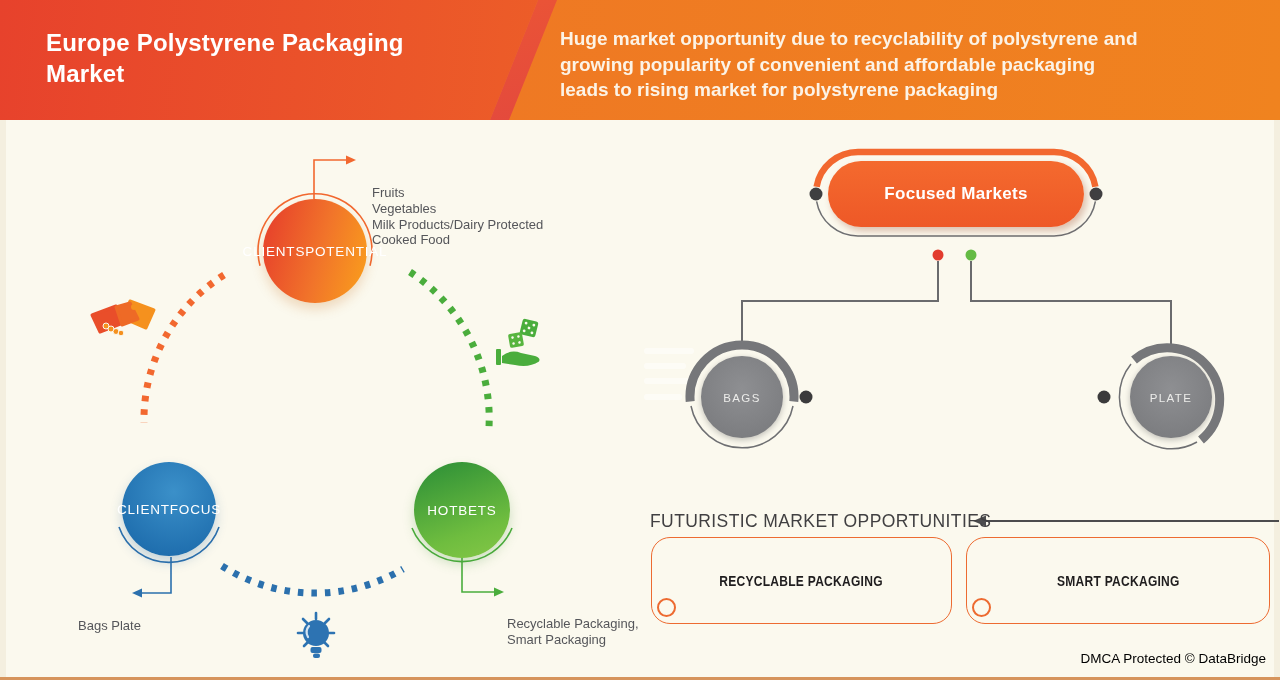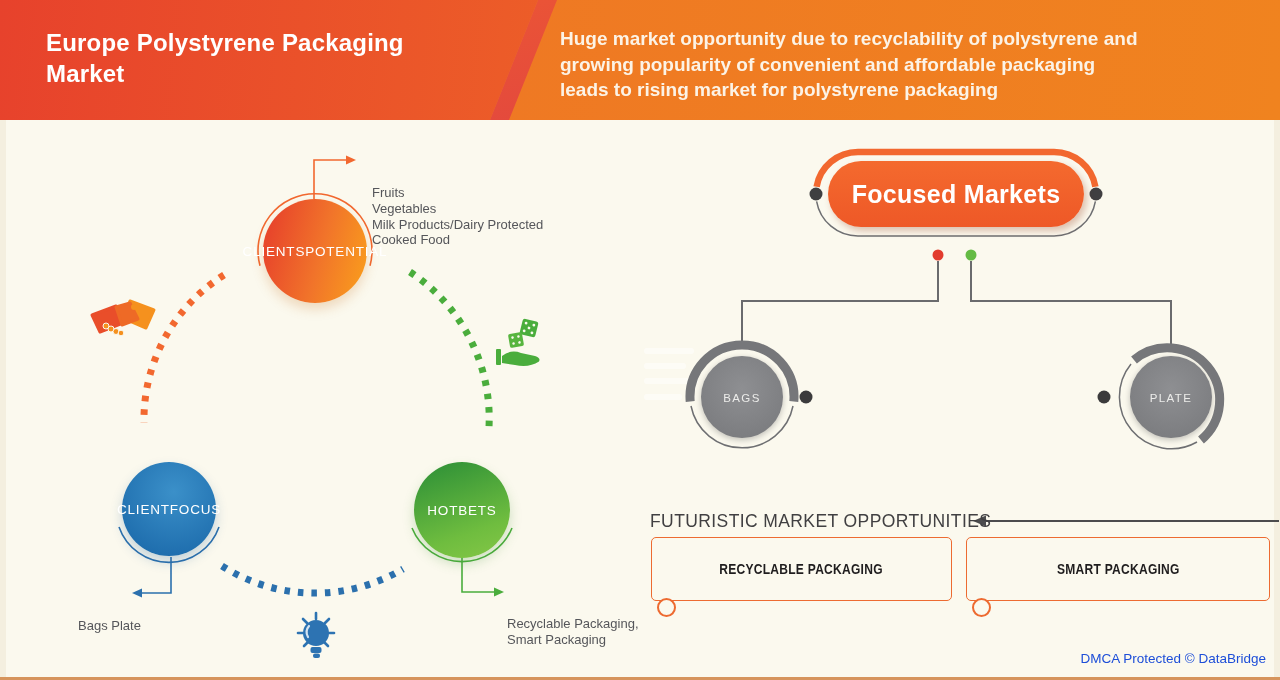--- a/index.html
+++ b/index.html
@@ -41,35 +41,35 @@
 
   .gray-note { position:absolute; z-index:2; color:#55565a; font-size:13px; line-height:15.8px;margin-top:32px; }
   .items-list { left:372px; top:33px; }
   .bags-note  { left:78px;  top:466px; }
   .hb-note    { left:507px; top:464px; }
 
   .fm-pill { position:absolute; z-index:2; left:828px; top:41px; width:256px; height:66px;
             border-radius:34px; background:linear-gradient(180deg,#f46a2e,#ee5827);
             box-shadow:3px 4px 7px rgba(150,60,25,.30);
             display:flex; align-items:center; justify-content:center;
-            color:#fff; font-size:25px; font-weight:bold; letter-spacing:.3px; }
+            color:#fff; font-size:17px; font-weight:bold; letter-spacing:.3px; }
 
   .opp-heading { position:absolute; z-index:2; left:650px; top:391px; height:20px; line-height:20px;
             color:#414042; font-size:17.5px; letter-spacing:.4px; }
-  .opp-box { position:absolute; z-index:2; top:417px; height:64px; border:1.6px solid #ed6b31;
-            border-radius:5px; display:flex; align-items:center; justify-content:center; }
+  .opp-box { position:absolute; z-index:2; top:417px; height:87px; border:1.6px solid #ed6b31;
+            border-radius:19px; display:flex; align-items:center; justify-content:center; }
   .opp-box.b1 { left:651px; width:301px; }
   .opp-box.b2 { left:966px; width:304px; }
   .opp-box span { color:#1f1d1e; font-size:14px; font-weight:600; letter-spacing:.3px;
             transform:scaleX(.86); white-space:nowrap; }
   .opp-knob { position:absolute; z-index:3; top:478px; width:19px; height:19px; border-radius:50%;
             background:#fbf9ee; border:2.5px solid #ed6a30; }
   .opp-knob.k1 { left:657px; } .opp-knob.k2 { left:972px; }
 
-  .dmca { position:absolute; z-index:2; right:14px; top:531px; color:#1d4ed8; font-size:13.5px; }
+  .dmca { position:absolute; z-index:2; right:14px; top:531px; color:#000000; font-size:13.5px; }
 
   .bottom-line { width:1280px; height:3px; background:#d6945c; }
 </style>
 </head>
 <body>
 
 <div class="header">
   <div class="header-wedge"></div>
   <div class="header-stripe"></div>
   <div class="header-title">Europe Polystyrene Packaging Market</div>

